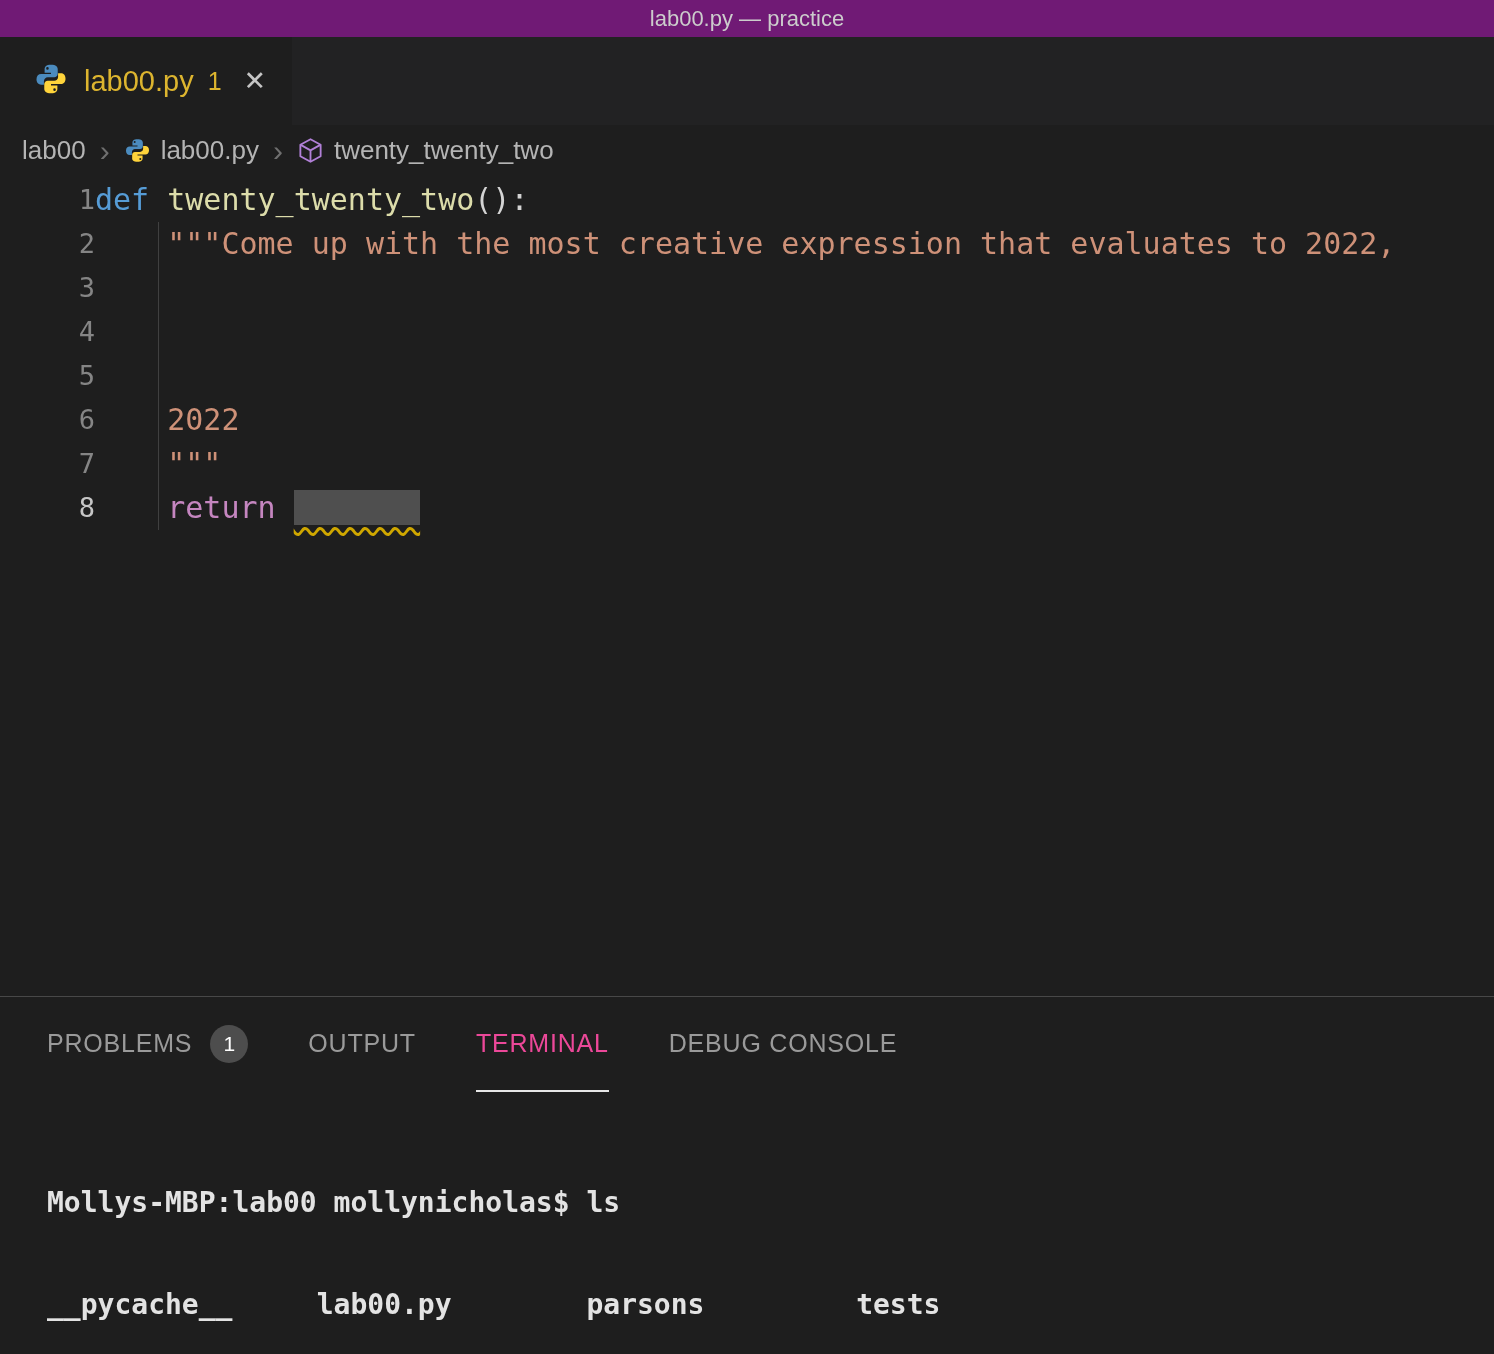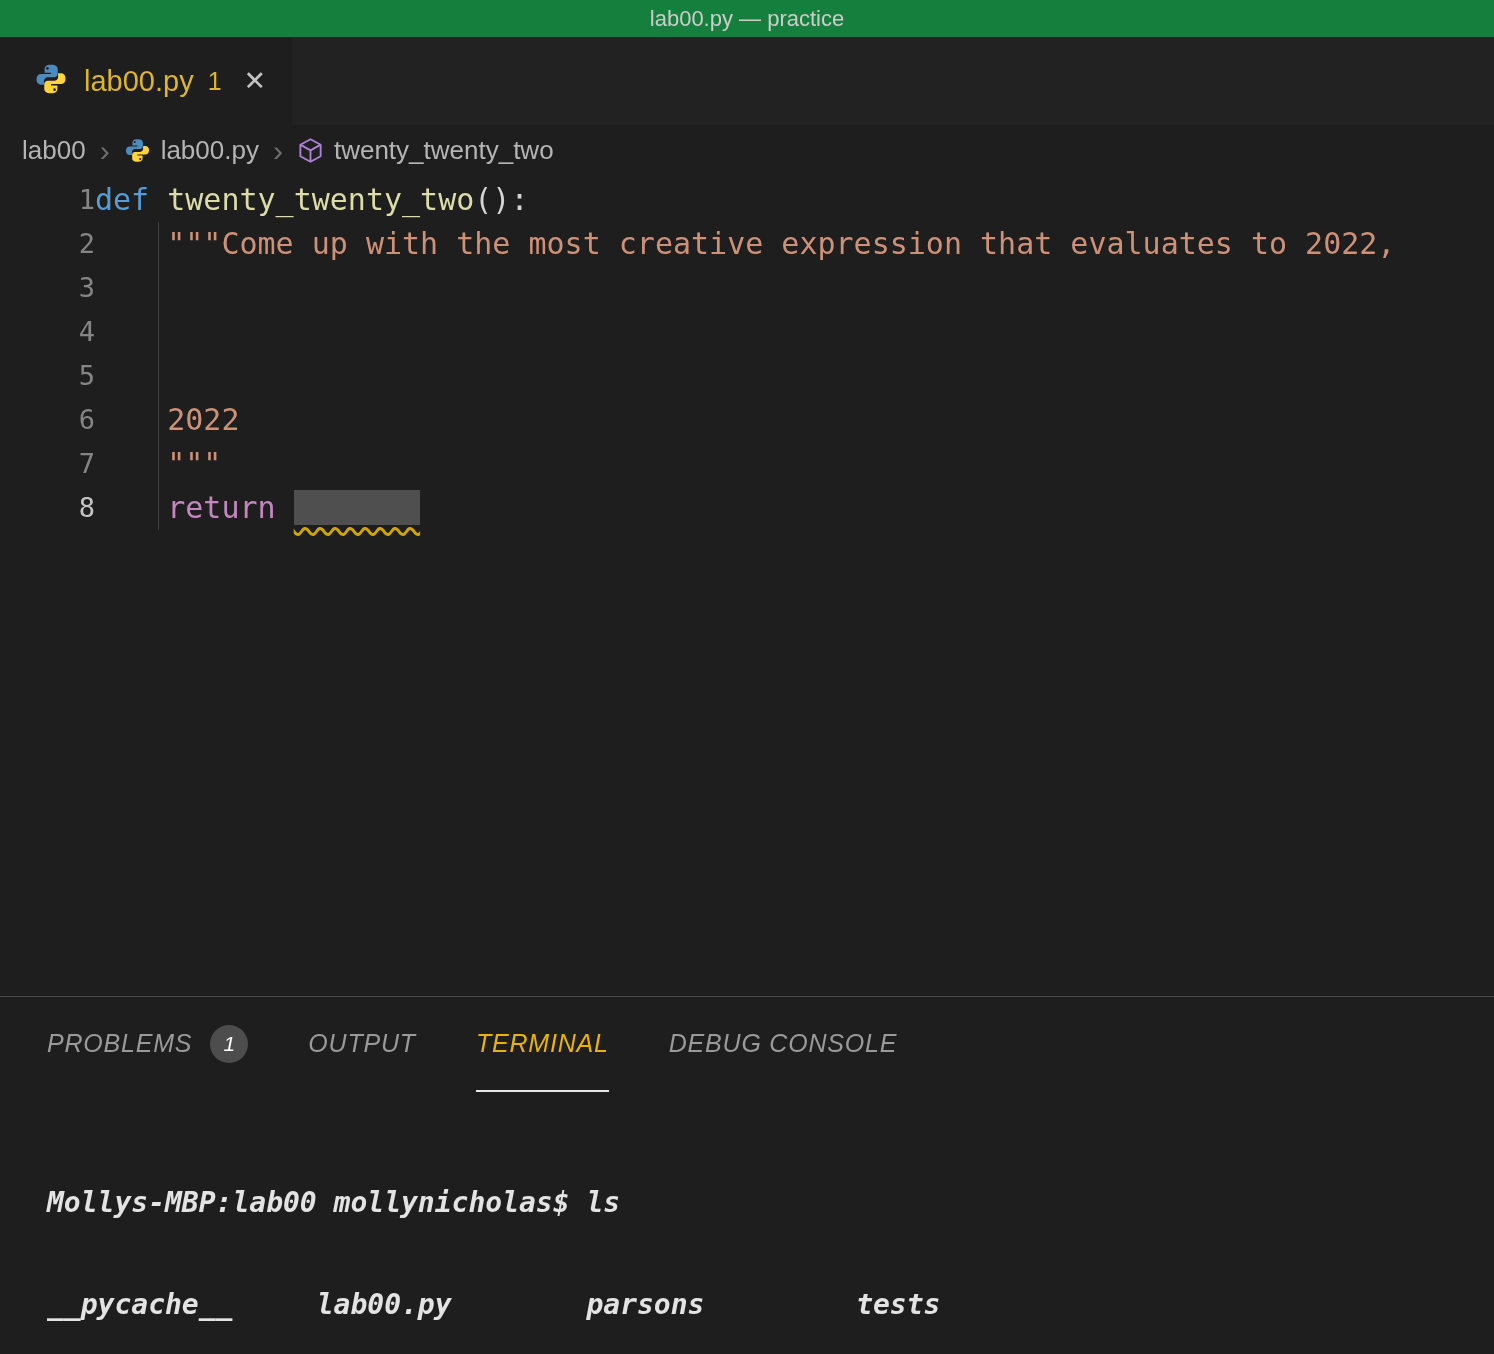--- a/index.html
+++ b/index.html
@@ -5,21 +5,21 @@
   * { margin:0; padding:0; box-sizing:border-box; }
   html,body { width:1494px; height:1354px; }
   body {
     background:#1e1e1e;
     overflow:hidden;
     font-family:"Liberation Sans", sans-serif;
     color:#d4d4d4;
   }
   
   .titlebar {
-    height:37px; background:#15803d;
+    height:37px; background:#701a75;
     display:flex; align-items:center; justify-content:center;
     color:#cccccc; font-size:22px;
   }
   
   .tabbar { height:88px; background:#222223; display:flex; align-items:stretch; }
   .tab {
     display:flex; align-items:center;
     background:#1e1e1e; padding:0 26px 0 34px;
   }
   .tab-label { color:var(--warn,#ddb52f); font-size:29px; margin-left:16px; }
@@ -51,28 +51,28 @@
   .blank {
     background:#4f4f4f;
     text-decoration-line:underline;
     text-decoration-style:wavy;
     text-decoration-color:var(--squig,#cfa700);
     text-decoration-thickness:2.5px;
     text-underline-offset:9px;
     text-decoration-skip-ink:none;
   }
   
-  .panel { border-top:1px solid #484848; height:358px; background:#1e1e1e;font-style:italic; }
+  .panel { border-top:1px solid #484848; height:358px; background:#1e1e1e; }
   .panel-tabs {
     height:95px; display:flex; align-items:stretch;
     padding-left:47px; gap:60px;
     color:#9a9a9a; font-size:25px; letter-spacing:0.8px;
   }
   .ptab { display:flex; align-items:center; border-bottom:2px solid transparent; cursor:pointer; }
-  .ptab.active { color:#eab308; border-bottom-color:#e7e7e7;justify-content:center; }
+  .ptab.active { color:#ec4899; border-bottom-color:#e7e7e7;justify-content:center; }
   .pbadge {
     margin-left:18px; width:38px; height:38px; border-radius:50%;
     background:#4d4d4d; color:#ffffff; font-size:21px; letter-spacing:0;
     display:flex; align-items:center; justify-content:center;
   }
   
   .terminal {
     padding:26px 0 0 47px;
     font-family:"DejaVu Sans Mono", monospace;
     font-size:28px; font-weight:bold; line-height:34px;

